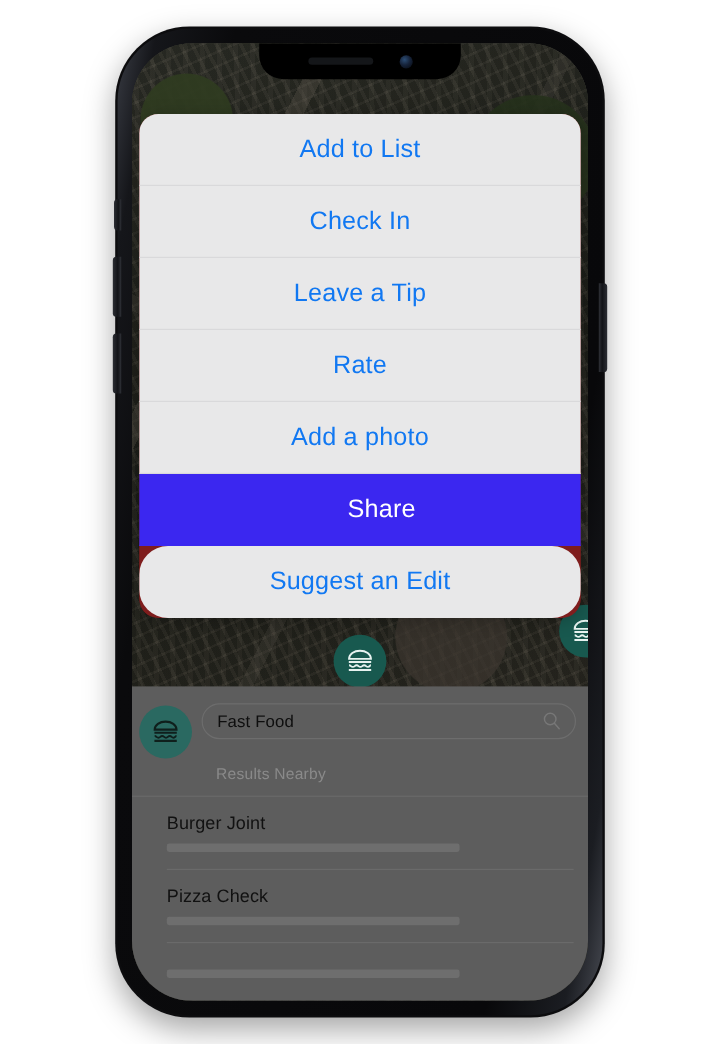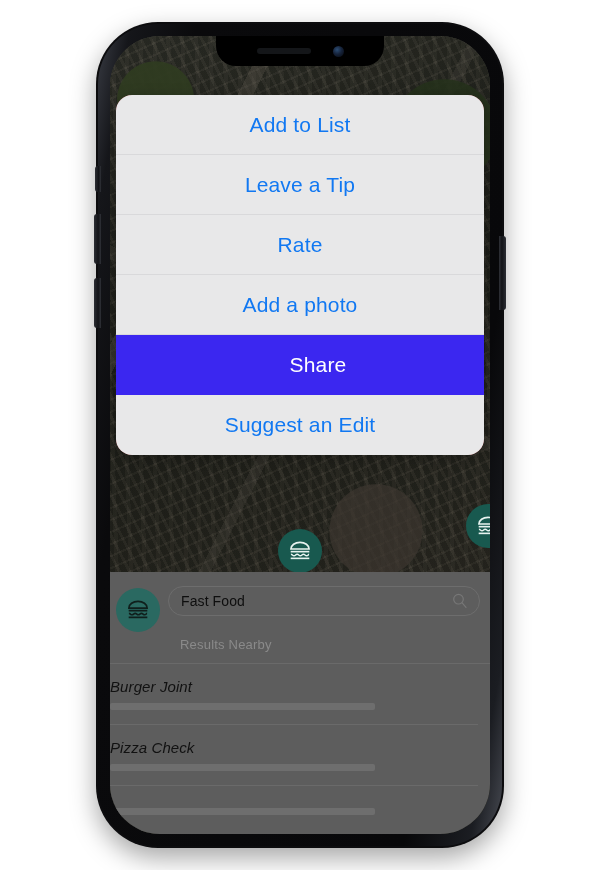--- a/index.html
+++ b/index.html
@@ -92,38 +92,38 @@
   }
   .search-text{
     font-size:14px; color:#0e0e0e; letter-spacing:.1px; white-space:nowrap;
     overflow:hidden; text-overflow:ellipsis;
   }
   .search-icon{ position:absolute; right:10px; top:50%; transform:translateY(-50%); width:18px; height:18px; }
   .search-icon svg{ width:18px; height:18px; display:block; }
   .results-sub{ margin:21px 0 0 12px; font-size:13px; color:#8a8a8a; letter-spacing:.2px; }
 
   .list-divider{ height:1px; background:#6a6a6a; margin-top:11px; }
-  .result-item{ padding:14px 12px 0 0;font-style:italic; }
+  .result-item{ padding:14px 12px 0 29px; }
   .result-name{ font-size:15px; color:#111111; letter-spacing:.1px; }
   .result-bar{ height:7px; border-radius:2px; background:#6e6e6e; margin-top:8px; width:72%; }
   .item-sep{ height:1px; background:#6a6a6a; margin-top:14px; }
 
   
   .sheet{
     position:absolute; left:6px; right:6px; top:59px;
     background:#7f1d1d; border-radius:16px; overflow:hidden; z-index:30;
     box-shadow:0 2px 14px rgba(0,0,0,.22);
   }
   .sheet-row{
     height:60px; display:flex; align-items:center; justify-content:center;
     font-size:21px; color:#1178f2; letter-spacing:.15px;
     border-bottom:1px solid #d9d9db;
     background:#e8e8e9;
   }
-  .sheet-row:last-child{ border-bottom:none; }
+  .sheet-row:last-child{ border-bottom:none;border-radius:24px; }
   .sheet-row.highlight{ background:#3b27f0; color:#ffffff; border-bottom-color:#3b27f0;padding-left:36px; }
 </style>
 </head>
 <body>
 
 <div id="stage">
 
   <div class="phone-shadow"></div>
   <div class="phone-body"></div>
 
@@ -196,20 +196,21 @@
       </div>
 
       <div class="result-item">
         <div class="result-bar"></div>
       </div>
 
     </div>
 
     <div class="sheet">
       <div class="sheet-row">Add to List</div>
+      <div class="sheet-row">Check In</div>
       <div class="sheet-row">Leave a Tip</div>
       <div class="sheet-row">Rate</div>
       <div class="sheet-row">Add a photo</div>
       <div class="sheet-row highlight">Share</div>
       <div class="sheet-row">Suggest an Edit</div>
     </div>
 
     <div class="notch">
       <div class="speaker"></div>
       <div class="camera"></div>

